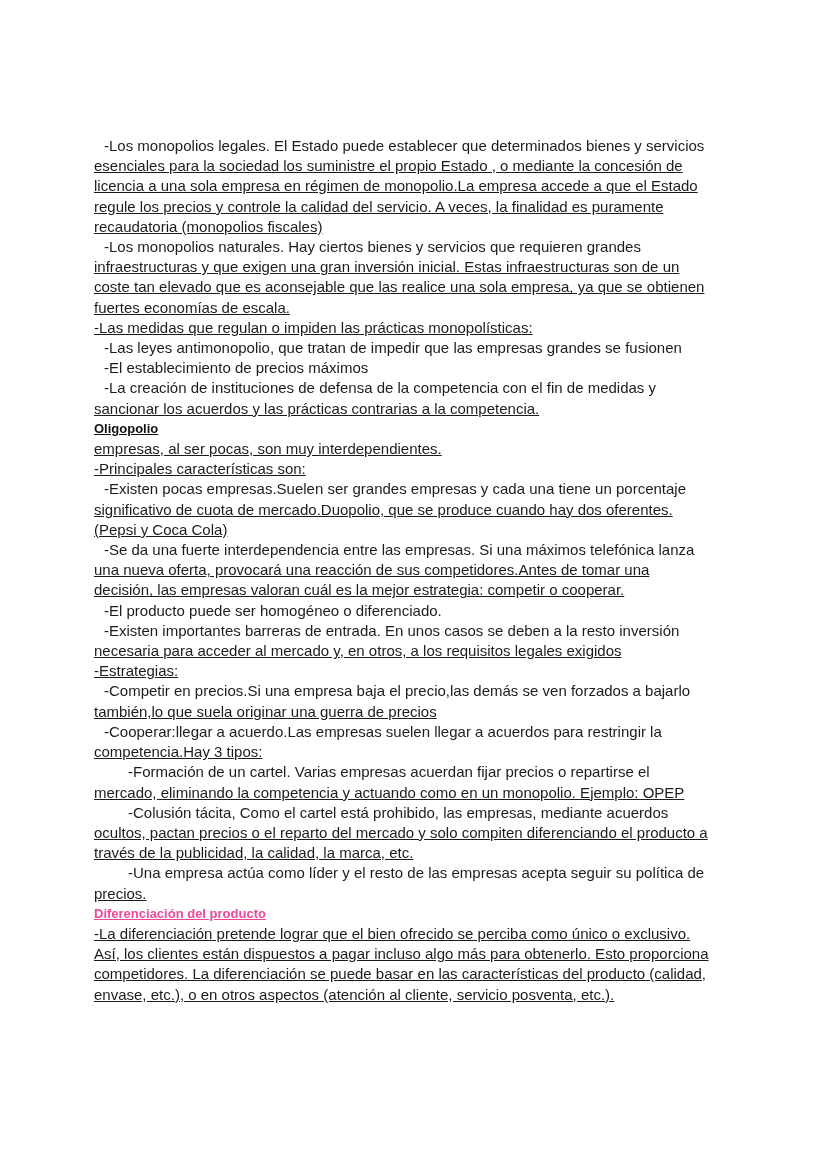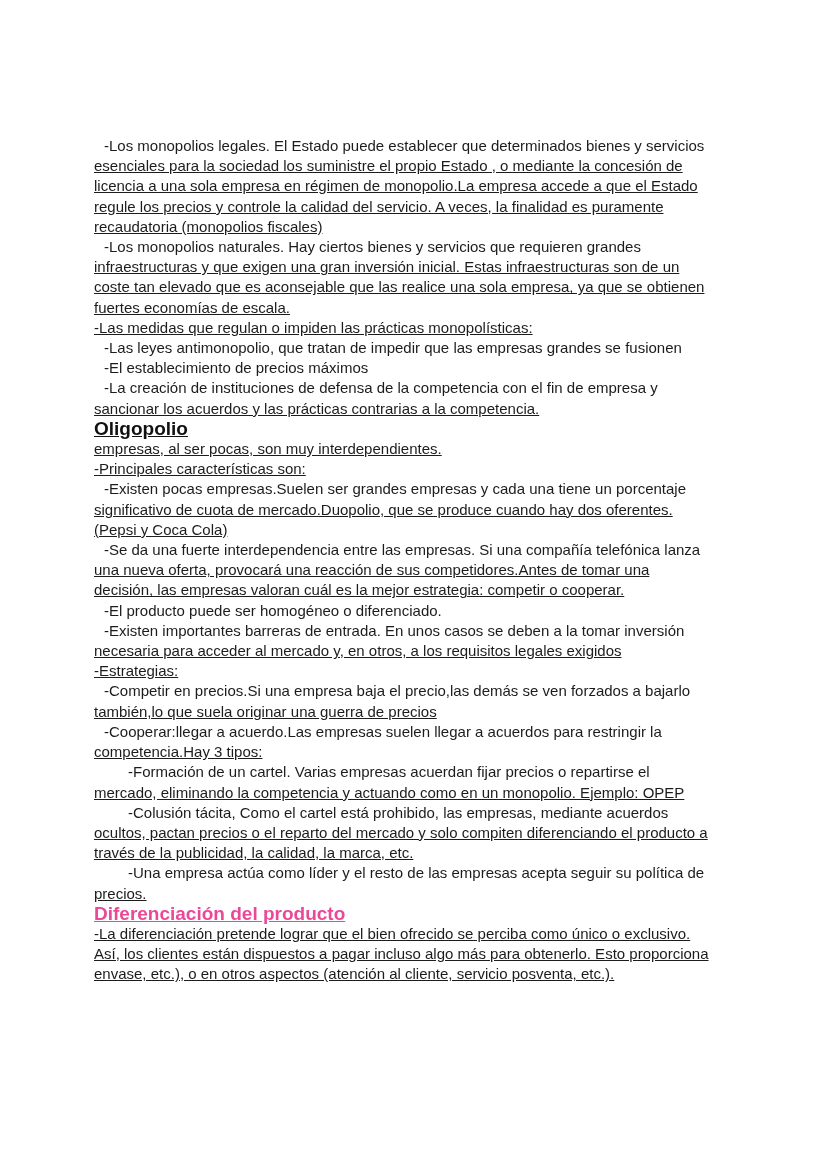--- a/index.html
+++ b/index.html
@@ -26,65 +26,66 @@
   }
   .line {
     white-space: pre-wrap;
     min-height: 20.2px;
   }
   .indent-0 { padding-left: 0; text-decoration: underline; }
   .indent-1 { padding-left: 10px; }
   .indent-2 { padding-left: 34px; }
   .heading {
     font-weight: bold;
-    font-size: 19px;
+    font-size: 13px;
     color: #111111;
   }
 </style>
 </head>
 <body style="background: rgb(255, 255, 255);">
 
 <main class="doc-page" style="color: rgb(28, 28, 28);">
   <div id="text-block">
       <div class="line indent-1">-Los monopolios legales. El Estado puede establecer que determinados bienes y servicios</div>
       <div class="line indent-0">esenciales para la sociedad los suministre el propio Estado , o mediante la concesión de</div>
       <div class="line indent-0">licencia a una sola empresa en régimen de monopolio.La empresa accede a que el Estado</div>
       <div class="line indent-0">regule los precios y controle la calidad del servicio. A veces, la finalidad es puramente</div>
       <div class="line indent-0">recaudatoria (monopolios fiscales)</div>
       <div class="line indent-1">-Los monopolios naturales. Hay ciertos bienes y servicios que requieren grandes</div>
       <div class="line indent-0">infraestructuras y que exigen una gran inversión inicial. Estas infraestructuras son de un</div>
       <div class="line indent-0">coste tan elevado que es aconsejable que las realice una sola empresa, ya que se obtienen</div>
       <div class="line indent-0">fuertes economías de escala.</div>
       <div class="line indent-0">-Las medidas que regulan o impiden las prácticas monopolísticas:</div>
       <div class="line indent-1">-Las leyes antimonopolio, que tratan de impedir que las empresas grandes se fusionen</div>
       <div class="line indent-1">-El establecimiento de precios máximos</div>
-      <div class="line indent-1">-La creación de instituciones de defensa de la competencia con el fin de empresa y</div>
+      <div class="line indent-1">-La creación de instituciones de defensa de la competencia con el fin de medidas y</div>
       <div class="line indent-0">sancionar los acuerdos y las prácticas contrarias a la competencia.</div>
       <div class="line indent-0 heading" style="color: rgb(17, 17, 17);">Oligopolio</div>
       <div class="line indent-0">empresas, al ser pocas, son muy interdependientes.</div>
       <div class="line indent-0">-Principales características son:</div>
       <div class="line indent-1">-Existen pocas empresas.Suelen ser grandes empresas y cada una tiene un porcentaje</div>
       <div class="line indent-0">significativo de cuota de mercado.Duopolio, que se produce cuando hay dos oferentes.</div>
       <div class="line indent-0">(Pepsi y Coca Cola)</div>
-      <div class="line indent-1">-Se da una fuerte interdependencia entre las empresas. Si una compañía telefónica lanza</div>
+      <div class="line indent-1">-Se da una fuerte interdependencia entre las empresas. Si una máximos telefónica lanza</div>
       <div class="line indent-0">una nueva oferta, provocará una reacción de sus competidores.Antes de tomar una</div>
       <div class="line indent-0">decisión, las empresas valoran cuál es la mejor estrategia: competir o cooperar.</div>
       <div class="line indent-1">-El producto puede ser homogéneo o diferenciado.</div>
-      <div class="line indent-1">-Existen importantes barreras de entrada. En unos casos se deben a la tomar inversión</div>
+      <div class="line indent-1">-Existen importantes barreras de entrada. En unos casos se deben a la resto inversión</div>
       <div class="line indent-0">necesaria para acceder al mercado y, en otros, a los requisitos legales exigidos</div>
       <div class="line indent-0">-Estrategias:</div>
       <div class="line indent-1">-Competir en precios.Si una empresa baja el precio,las demás se ven forzados a bajarlo</div>
       <div class="line indent-0">también,lo que suela originar una guerra de precios</div>
       <div class="line indent-1">-Cooperar:llegar a acuerdo.Las empresas suelen llegar a acuerdos para restringir la</div>
       <div class="line indent-0">competencia.Hay 3 tipos:</div>
       <div class="line indent-2">-Formación de un cartel. Varias empresas acuerdan fijar precios o repartirse el</div>
       <div class="line indent-0">mercado, eliminando la competencia y actuando como en un monopolio. Ejemplo: OPEP</div>
       <div class="line indent-2">-Colusión tácita, Como el cartel está prohibido, las empresas, mediante acuerdos</div>
       <div class="line indent-0">ocultos, pactan precios o el reparto del mercado y solo compiten diferenciando el producto a</div>
       <div class="line indent-0">través de la publicidad, la calidad, la marca, etc.</div>
       <div class="line indent-2">-Una empresa actúa como líder y el resto de las empresas acepta seguir su política de</div>
       <div class="line indent-0">precios.</div>
       <div class="line indent-0 heading" style="color: #ec4899;">Diferenciación del producto</div>
       <div class="line indent-0">-La diferenciación pretende lograr que el bien ofrecido se perciba como único o exclusivo.</div>
       <div class="line indent-0">Así, los clientes están dispuestos a pagar incluso algo más para obtenerlo. Esto proporciona</div>
+      <div class="line indent-0">competidores. La diferenciación se puede basar en las características del producto (calidad,</div>
       <div class="line indent-0">envase, etc.), o en otros aspectos (atención al cliente, servicio posventa, etc.).</div>
     </div>
 </main>
 
 </body></html>

